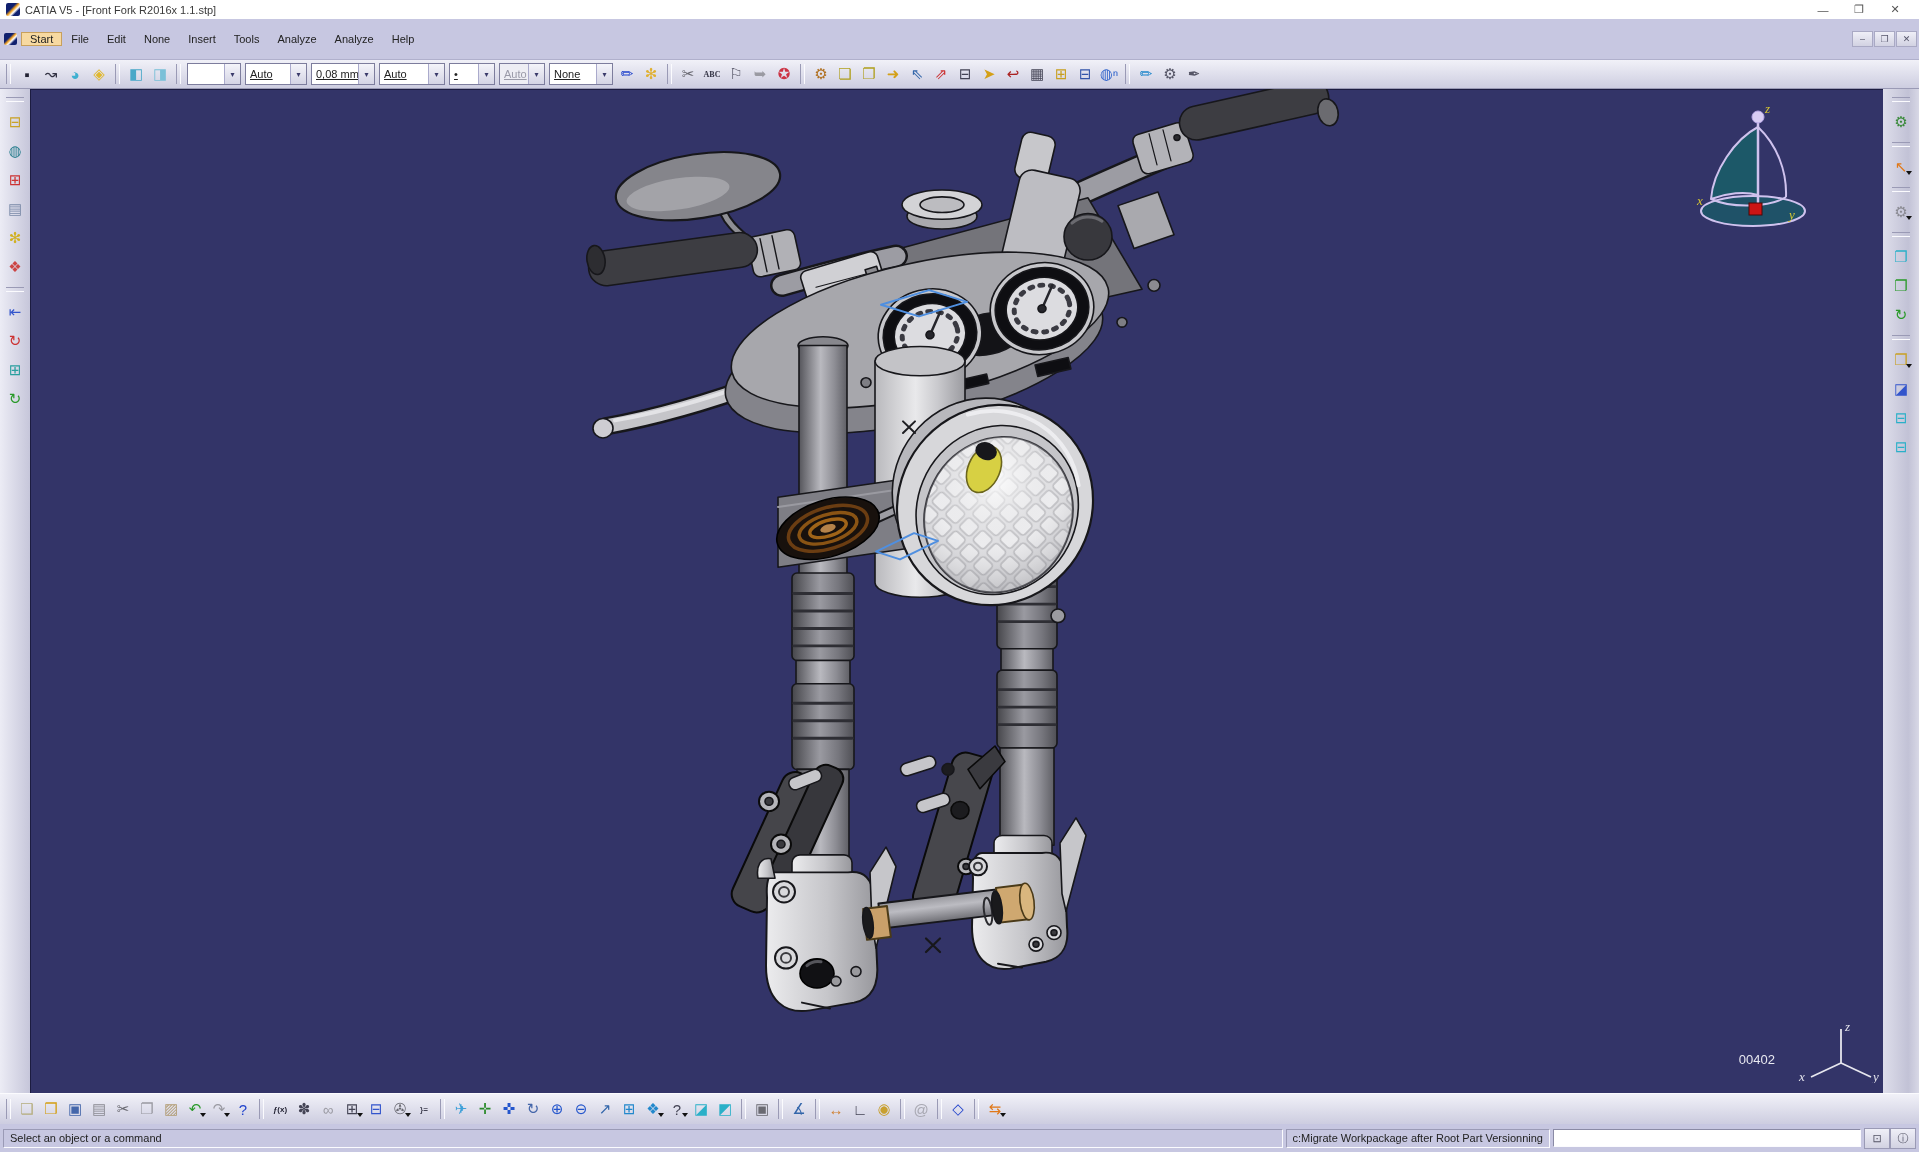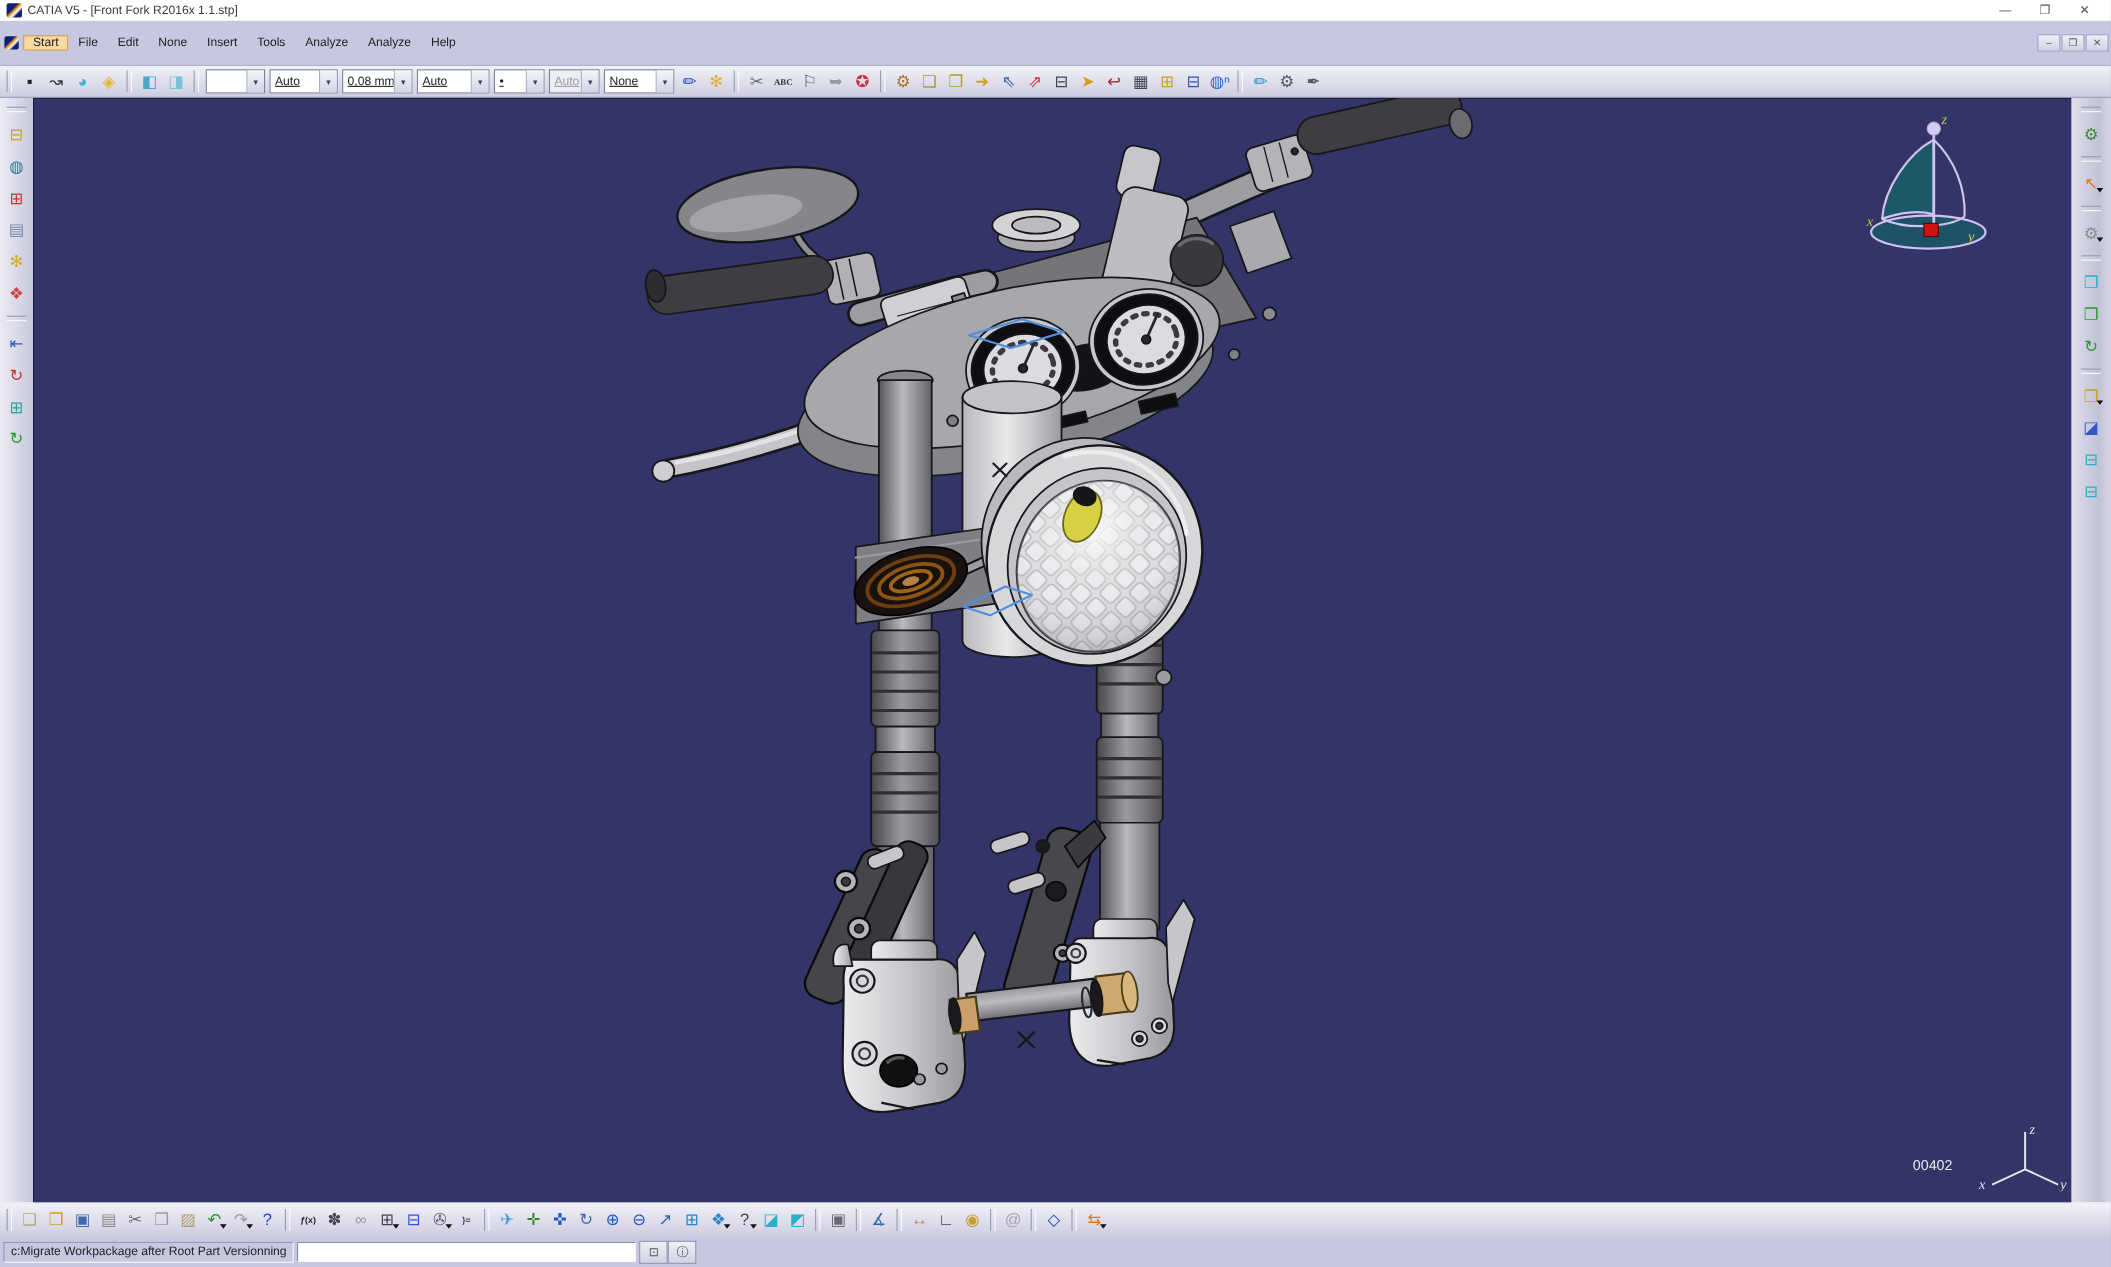--- a/index.html
+++ b/index.html
@@ -570,20 +570,21 @@
     <span class="icon" style="color: rgb(200, 160, 48);">◉</span>
     <span class="icon handle"></span>
     <span class="icon" style="color: rgb(168, 168, 178);">@</span>
     <span class="icon handle"></span>
     <span class="icon" style="color: rgb(34, 68, 204);">◇</span>
     <span class="icon handle"></span>
     <span class="icon fly" style="color: rgb(224, 120, 24);">⇆</span>
   </div>
 
 <div class="statusbar">
+  <div class="spanel status-left">Select an object or a command</div>
   <div class="spanel">c:Migrate Workpackage after Root Part Versionning</div>
   <input class="power-input" value="" style="">
   <div class="tbgroup">
 
   <span class="sbtn">⊡</span>
       <span class="sbtn">ⓘ</span>
     </div>
 </div>
 
 </body></html>

